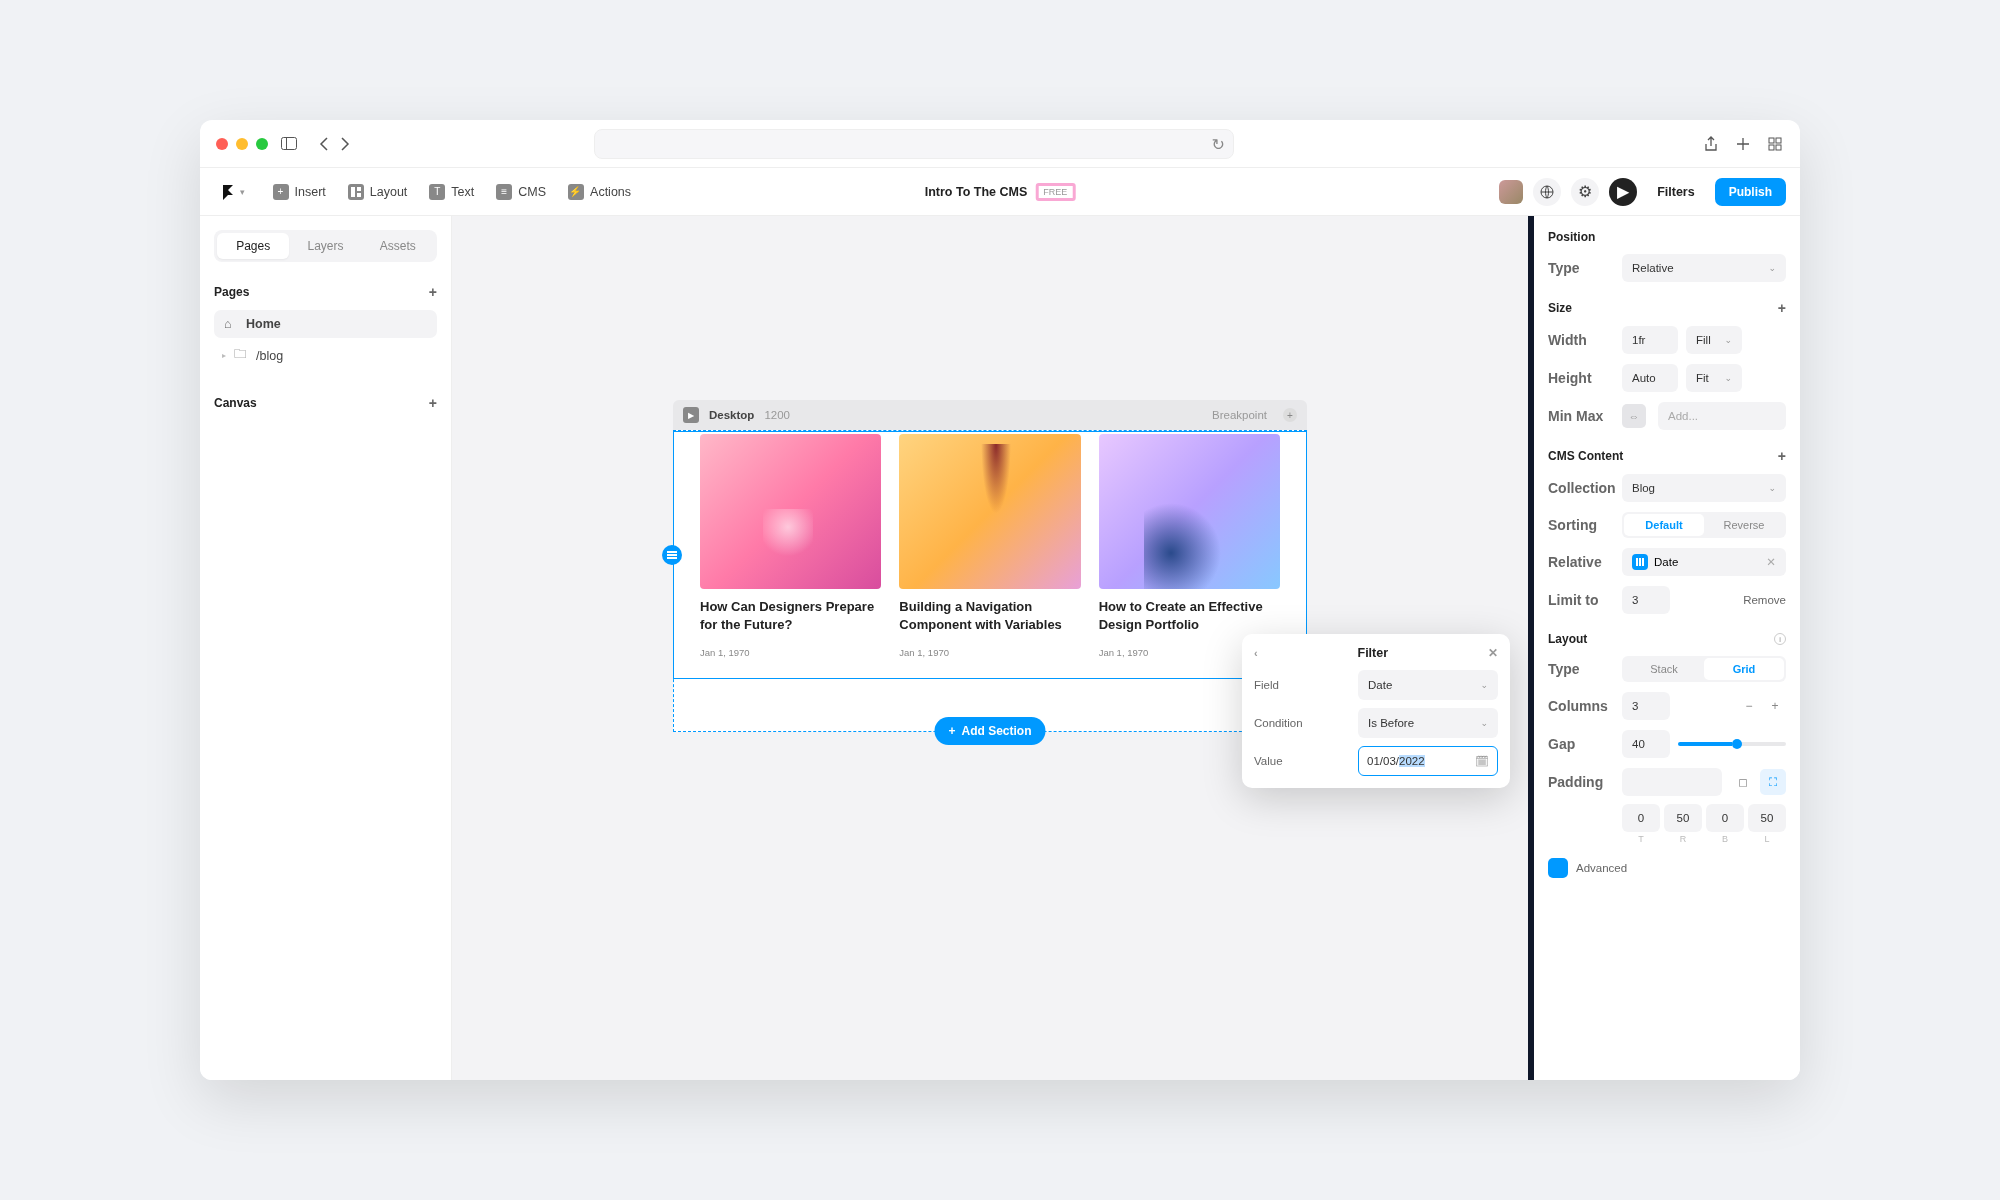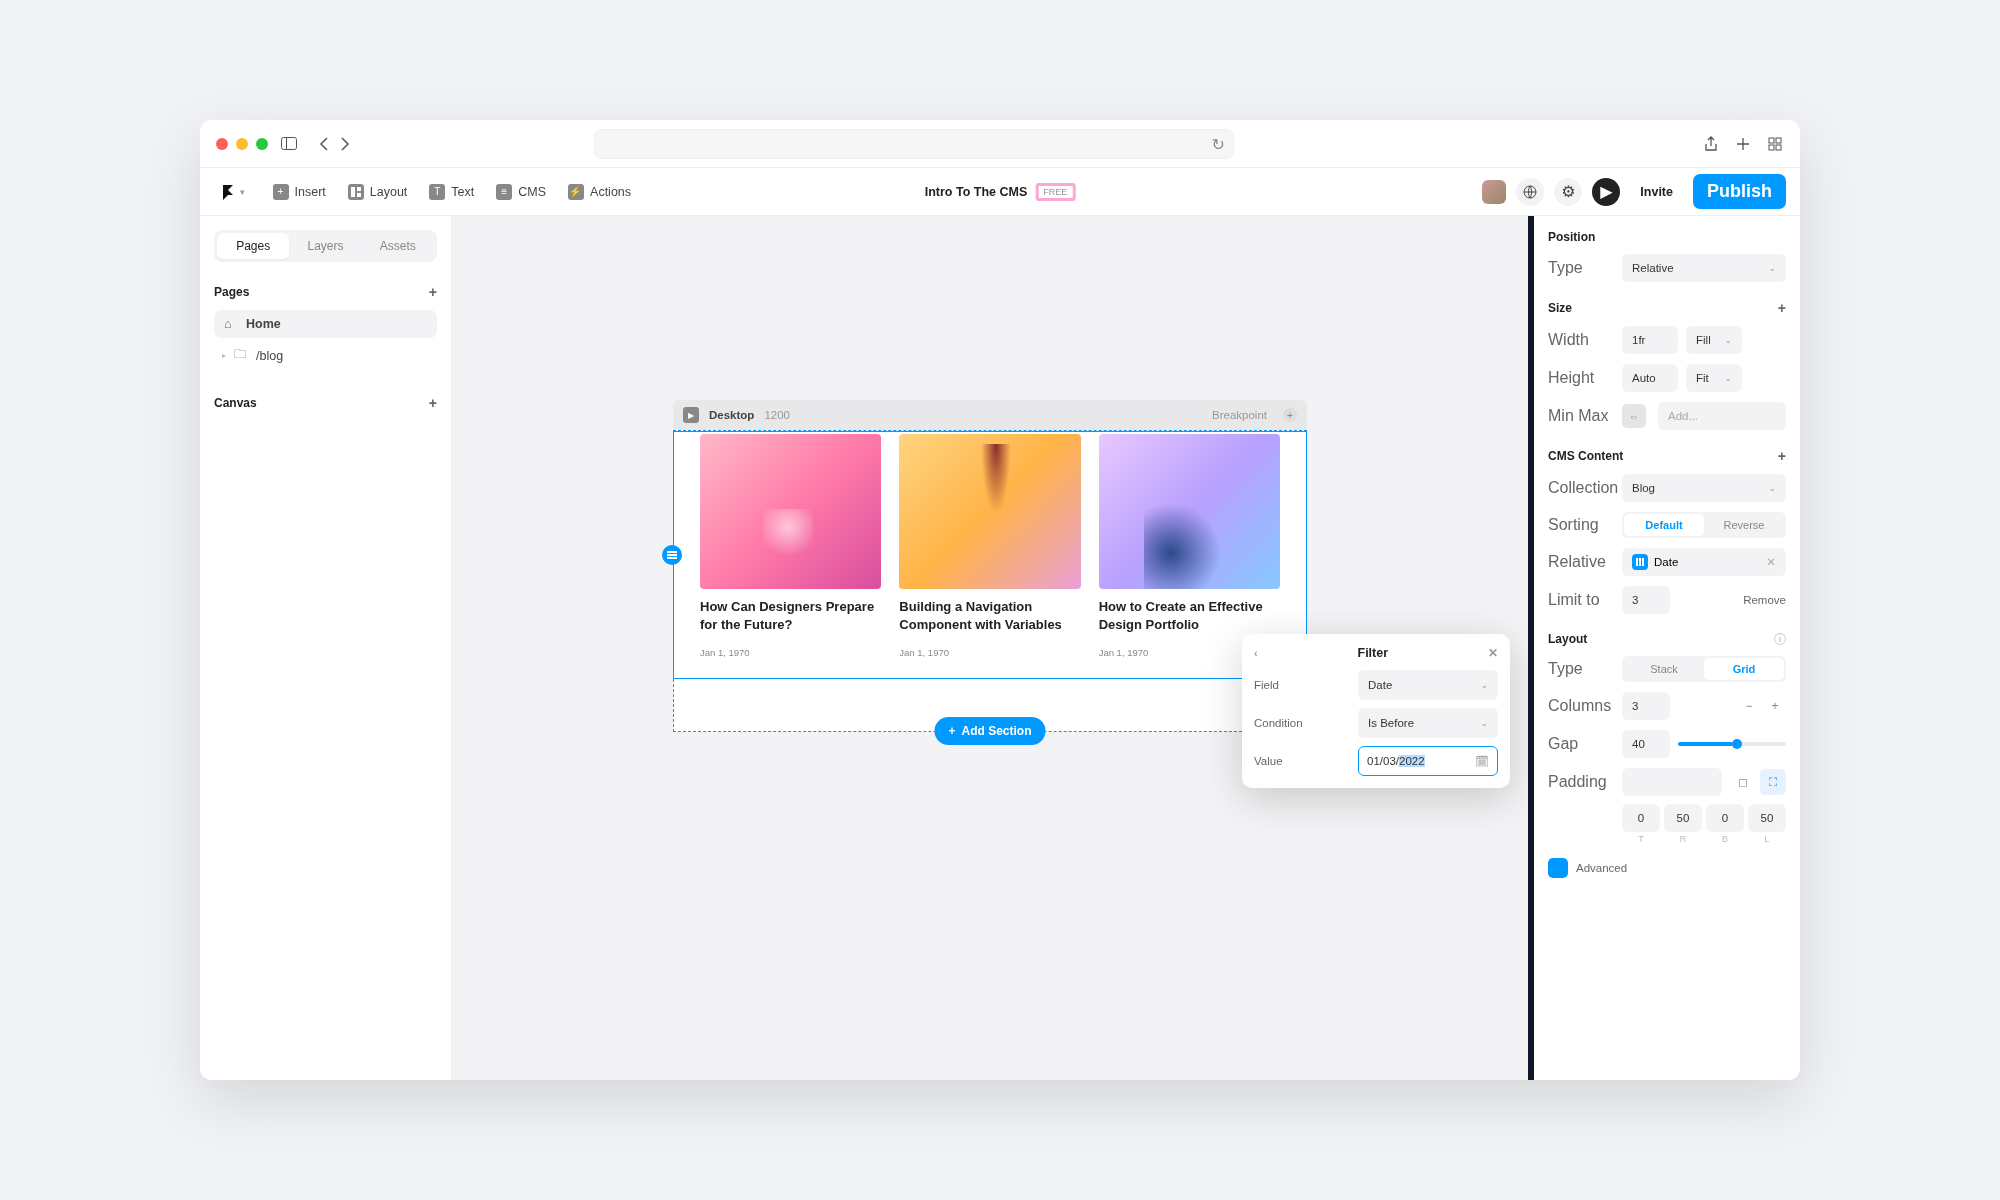--- a/index.html
+++ b/index.html
@@ -22,21 +22,21 @@
 .tb-group { display: flex; gap: 6px; margin-left: 14px; }
 .tb-btn { display: flex; align-items: center; gap: 6px; padding: 5px 8px; border-radius: 6px; font-size: 12.5px; font-weight: 500; color: #444; }
 .tb-icon { width: 16px; height: 16px; background: #888; border-radius: 3px; display: flex; align-items: center; justify-content: center; color: #fff; font-size: 10px; }
 .title-area { position: absolute; left: 50%; transform: translateX(-50%); display: flex; align-items: center; gap: 8px; }
 .title-text { font-size: 12.5px; font-weight: 600; color: #222; }
 .badge-free { font-size: 9px; font-weight: 400; color: #999; border: 3px solid #f9a8d4; border-radius: 3px; padding: 1px 5px; text-align: center; }
 .tb-right { margin-left: auto; display: flex; align-items: center; gap: 10px; }
 .avatar { width: 24px; height: 24px; border-radius: 6px; background: linear-gradient(135deg,#c99,#986); }
 .circ-btn { width: 28px; height: 28px; border-radius: 50%; display: flex; align-items: center; justify-content: center; background: #f3f3f5; color: #444; }
 .invite-btn { font-size: 12.5px; font-weight: 600; color: #222; padding: 6px 10px; }
-.publish-btn { font-size: 18px; font-weight: 600; color: #fff; background: #0099ff; padding: 7px 14px; border-radius: 7px; }
+.publish-btn { font-size: 12px; font-weight: 600; color: #fff; background: #0099ff; padding: 7px 14px; border-radius: 7px; }
 .workspace { flex: 1; display: flex; min-height: 0; position: relative; }
 .left-panel { width: 252px; background: #fff; border-right: 1px solid #eee; padding: 14px; }
 .seg-control { display: flex; background: #f3f3f5; border-radius: 8px; padding: 3px; }
 .seg-item { flex: 1; text-align: center; font-size: 12px; font-weight: 500; padding: 6px 0; border-radius: 6px; color: #888; }
 .seg-item.active { background: #fff; color: #222; box-shadow: 0 1px 2px rgba(0,0,0,0.05); }
 .section-head { display: flex; justify-content: space-between; align-items: center; margin-top: 22px; font-size: 12px; font-weight: 600; color: #222; }
 .plus { font-size: 14px; color: #666; }
 .page-list { margin-top: 10px; }
 .page-item { display: flex; align-items: center; gap: 8px; padding: 7px 10px; border-radius: 7px; font-size: 12.5px; color: #444; }
 .page-item.active { background: #f3f3f5; font-weight: 600; }
@@ -74,21 +74,21 @@
 .pop-label { font-size: 11.5px; color: #666; }
 .pop-select { width: 140px; height: 30px; background: #f3f3f5; border-radius: 6px; display: flex; align-items: center; padding: 0 10px; font-size: 11.5px; color: #333; justify-content: space-between; }
 .pop-input { width: 140px; height: 30px; border: 1.5px solid #0099ff; border-radius: 6px; display: flex; align-items: center; padding: 0 8px; font-size: 11.5px; color: #333; justify-content: space-between; background:#fff; }
 .pop-input .sel { background: #b8dcff; }
 .cal-icon { color: #888; font-size: 11px; }
 .down-caret { color: #999; font-size: 9px; }
 .right-panel { width: 272px; background: #fff; border-left: 6px solid #0f172a; padding: 14px 14px 0; overflow: hidden; font-size: 11.5px; }
 .rp-section { margin-bottom: 18px; }
 .rp-title { font-size: 12px; font-weight: 600; color: #222; display: flex; justify-content: space-between; align-items: center; }
 .rp-row { display: flex; align-items: center; margin-top: 10px; gap: 8px; }
-.rp-label { width: 66px; color: #666; font-size: 16px; }
+.rp-label { width: 66px; color: #666; font-size: 14px; font-weight: bold; }
 .rp-field { flex: 1; height: 28px; background: #f3f3f5; border-radius: 6px; display: flex; align-items: center; padding: 0 10px; color: #333; justify-content: space-between; }
 .rp-chip { height: 28px; background: #f3f3f5; border-radius: 6px; padding: 0 10px; display: flex; align-items: center; gap: 6px; }
 .rp-chip .ic { width: 16px; height: 16px; background: #0099ff; border-radius: 4px; display:flex;align-items:center;justify-content:center; }
 .rp-chip .ic span{width:2px;height:8px;background:#fff;box-shadow:-3px 0 0 #fff,3px 0 0 #fff;}
 .rp-seg { display: flex; background: #f3f3f5; border-radius: 6px; padding: 2px; flex: 1; }
 .rp-seg-item { flex: 1; text-align: center; padding: 5px 0; border-radius: 5px; color: #888; font-size: 11px; font-weight:500; }
 .rp-seg-item.active { background: #fff; color: #0099ff; font-weight: 600; }
 .stepper { display: flex; align-items: center; gap: 4px; margin-left: auto; }
 .step-btn { width: 22px; height: 22px; border-radius: 5px; display:flex;align-items:center;justify-content:center;color:#888;font-size:12px; }
 .remove-txt { color: #666; font-weight: 500; margin-left: auto; }
@@ -207,21 +207,21 @@
             <circle cx="7" cy="7" r="6" fill="none" stroke="currentColor"></circle>
             <path d="M1 7h12M7 1c2 3 2 9 0 12M7 1c-2 3-2 9 0 12" fill="none" stroke="currentColor"></path>
           </svg>
         </div>
       <div class="circ-btn">
           <span>⚙</span>
         </div>
       <div class="circ-btn" style="background:#222;color:#fff;">
           <span>▶</span>
         </div>
-      <div class="invite-btn">Invite</div>
+      <div class="invite-btn">Filters</div>
       <div class="publish-btn">Publish</div>
     </div>
   </div>
 
   <div class="workspace">
 
     <div class="left-panel">
       <div class="seg-control">
         <div class="seg-item active">Pages</div>
         <div class="seg-item">Layers</div>

